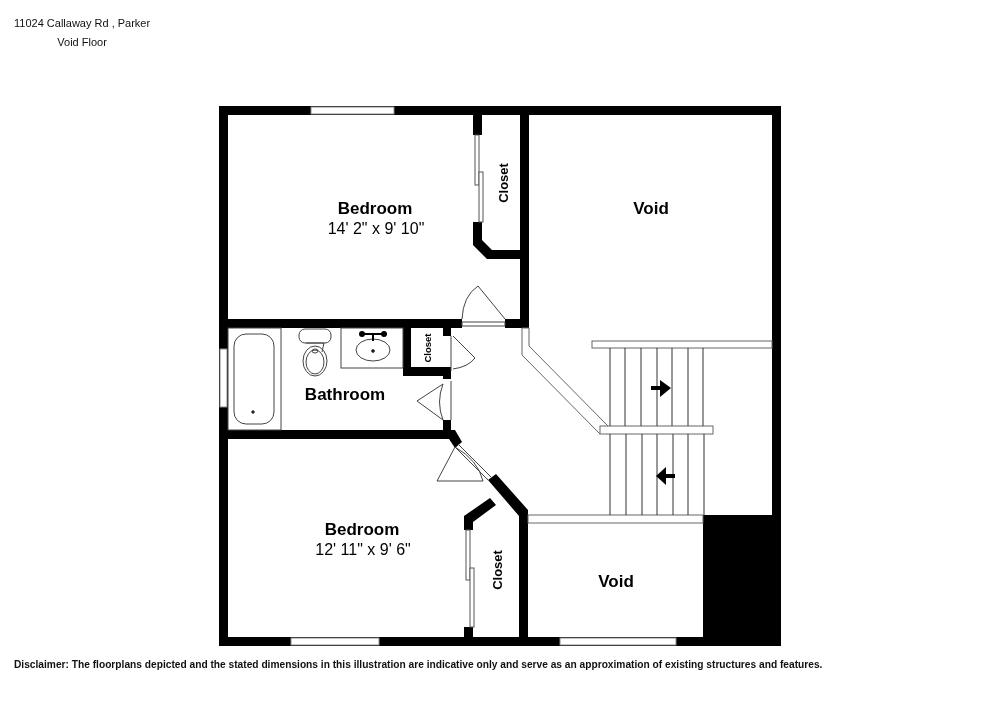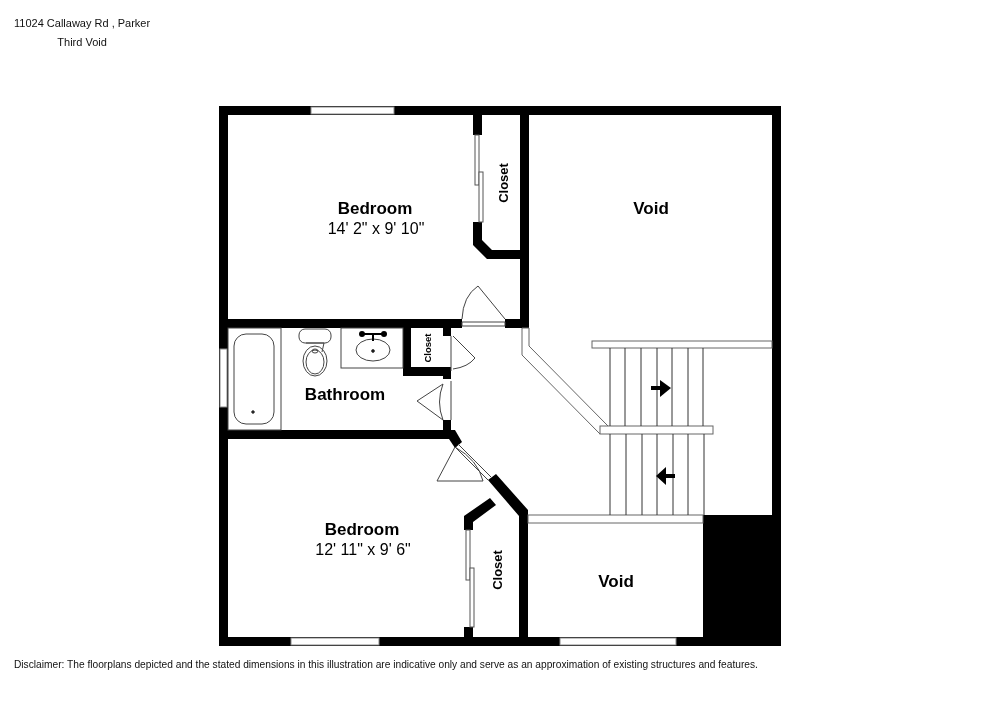--- a/index.html
+++ b/index.html
@@ -1,30 +1,30 @@
 <!DOCTYPE html>
 <html><head>
 <meta charset="utf-8">
 <style>
   html, body { margin: 0; padding: 0; background: #ffffff; }
   body { width: 1000px; height: 707px; position: relative; overflow: hidden; font-family: "Liberation Sans", sans-serif; color: #000; }
   .header { position: absolute; left: 14px; top: 14px; font-size: 11px; line-height: 19px; color: #111; text-align: center; }
-  .disclaimer { position: absolute; left: 14px; top: 656px; font-size: 10.2px; line-height: 18px; color: #111; white-space: nowrap; }
+  .disclaimer { position: absolute; left: 14px; top: 656px; font-size: 10.2px; line-height: 18px; color: #111; white-space: nowrap; font-weight: bold; }
   svg.plan { position: absolute; left: 0; top: 0; }
   .lbl-bold { font-family: "Liberation Sans", sans-serif; font-weight: bold; font-size: 17px; fill: #000; }
   .lbl-dim { font-family: "Liberation Sans", sans-serif; font-size: 16px; fill: #000; }
   .lbl-small { font-family: "Liberation Sans", sans-serif; font-weight: bold; font-size: 13px; fill: #000; }
   .lbl-tiny { font-family: "Liberation Sans", sans-serif; font-weight: bold; font-size: 9.5px; fill: #000; }
 </style>
 </head>
 <body>
 
 <div class="header">
   <div>11024 Callaway Rd , Parker</div>
-  <div>Third Void</div>
+  <div>Void Floor</div>
 </div>
 
 <svg class="plan" width="1000" height="707" viewBox="0 0 1000 707">
 
   <g fill="#000">
     <rect x="219" y="106" width="562" height="9"></rect>
     <rect x="219" y="106" width="9" height="540"></rect>
     <rect x="772" y="106" width="9" height="540"></rect>
     <rect x="219" y="637" width="562" height="9"></rect>
   </g>

